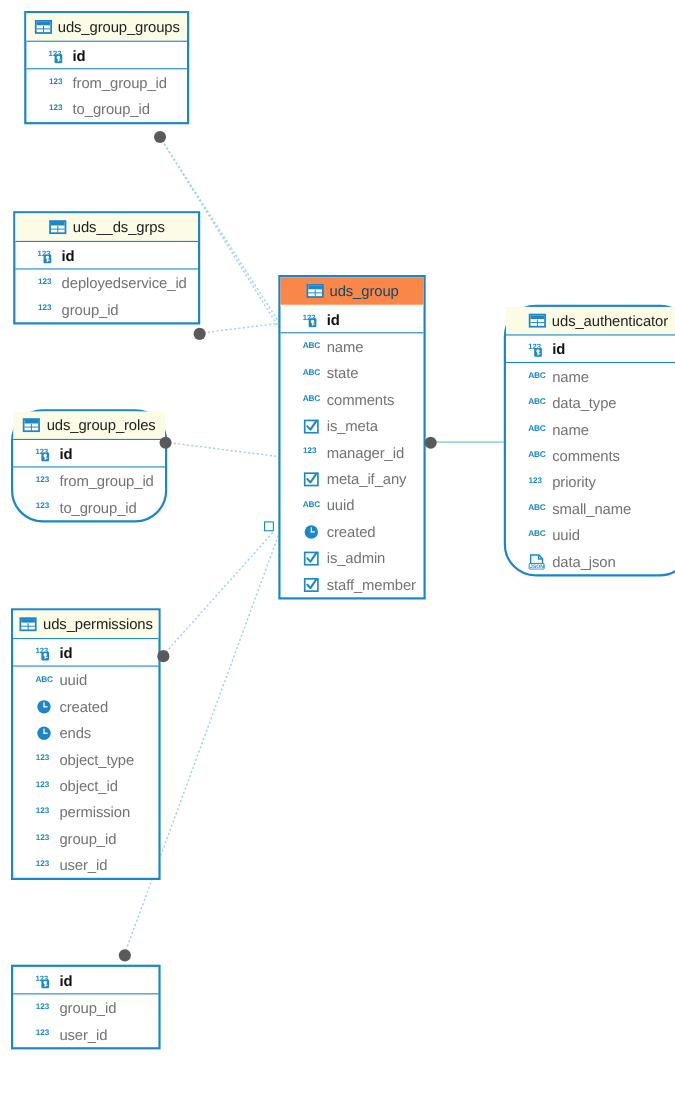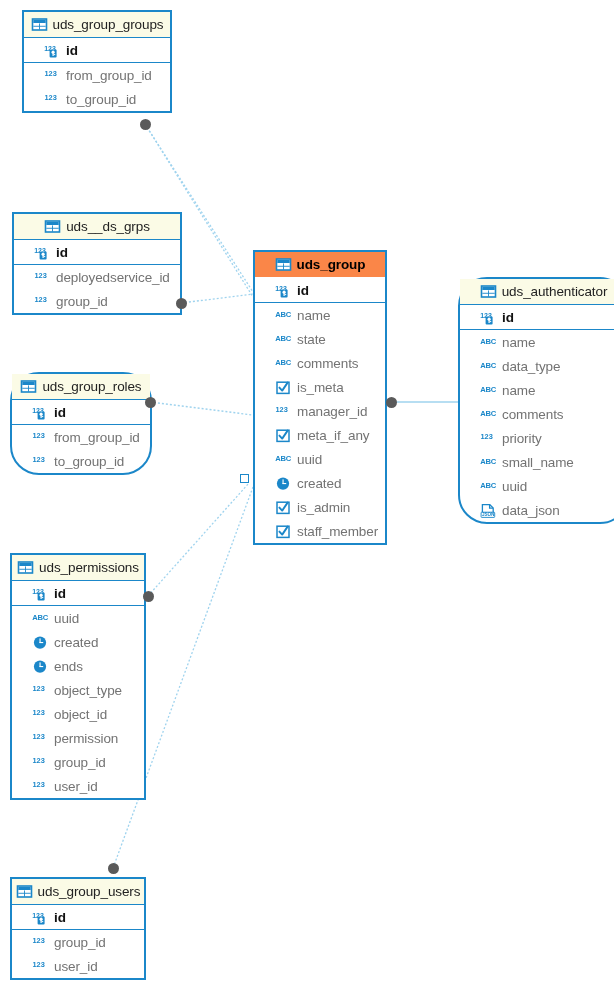--- a/index.html
+++ b/index.html
@@ -53,22 +53,21 @@
     background: #fa8648;
     border-bottom: 1px solid #ffffff;
   }
   .tbl-title {
     font-size: 13.5px;
     color: #222222;
     white-space: nowrap;
     letter-spacing: -0.1px;
   }
   .table-node.selected .tbl-title {
-    color: #000000;
-    font-weight: bold;
+    color: #0c4a6e;
   }
 
   .pk-section {
     border-bottom: 1px solid #1b87c9;
   }
 
   .col-row {
     height: 24px;
     display: flex;
     align-items: center;
@@ -155,21 +154,21 @@
           <span class="col-name">from_group_id</span>
         </div>
         <div class="col-row">
           <svg class="ic" viewBox="0 0 17 15" xmlns="http://www.w3.org/2000/svg">
             <text x="0.5" y="8.2" font-family="Liberation Sans, sans-serif" font-size="7.4" fill="#1b87c9" font-weight="bold">123</text>
           </svg>
           <span class="col-name">to_group_id</span>
         </div>
       </div>
     </div>
-    <div class="table-node" style="left: 12px; top: 192px; width: 170px; margin-top: 20px;">
+    <div class="table-node" style="left: 12px; top: 192px; width: 170px;">
       <div class="tbl-header">
         <svg class="ic" viewBox="0 0 17 15" xmlns="http://www.w3.org/2000/svg">
           <rect x="1.5" y="2" width="14" height="11" fill="#ffffff" stroke="#1b87c9" stroke-width="1.6"></rect>
           <rect x="2.3" y="2.8" width="12.4" height="3.2" fill="#1b87c9"></rect>
           <rect x="8.1" y="6.4" width="0.9" height="6.2" fill="#1b87c9"></rect>
           <rect x="2.3" y="8.8" width="12.4" height="0.9" fill="#1b87c9"></rect>
         </svg>
         <span class="tbl-title">uds__ds_grps</span>
       </div>
       <div class="pk-section">
@@ -307,29 +306,20 @@
         </div>
         <div class="col-row">
           <svg class="ic" viewBox="0 0 17 15" xmlns="http://www.w3.org/2000/svg">
             <text x="0.5" y="8.2" font-family="Liberation Sans, sans-serif" font-size="7.4" fill="#1b87c9" font-weight="bold">123</text>
           </svg>
           <span class="col-name">user_id</span>
         </div>
       </div>
     </div>
     <div class="table-node" style="left: 10px; top: 877px; width: 136px;">
-      <div class="tbl-header">
-        <svg class="ic" viewBox="0 0 17 15" xmlns="http://www.w3.org/2000/svg">
-          <rect x="1.5" y="2" width="14" height="11" fill="#ffffff" stroke="#1b87c9" stroke-width="1.6"></rect>
-          <rect x="2.3" y="2.8" width="12.4" height="3.2" fill="#1b87c9"></rect>
-          <rect x="8.1" y="6.4" width="0.9" height="6.2" fill="#1b87c9"></rect>
-          <rect x="2.3" y="8.8" width="12.4" height="0.9" fill="#1b87c9"></rect>
-        </svg>
-        <span class="tbl-title">uds_group_users</span>
-      </div>
       <div class="pk-section">
         <div class="col-row pk">
           <svg class="ic" viewBox="0 0 17 15" xmlns="http://www.w3.org/2000/svg">
             <text x="0.2" y="7.6" font-family="Liberation Sans, sans-serif" font-size="7" fill="#1b87c9" font-weight="bold">123</text>
             <rect x="5.6" y="6.4" width="7" height="8" rx="1" fill="#1b87c9"></rect>
             <circle cx="9.1" cy="9.2" r="1.6" fill="#ffffff"></circle>
             <rect x="8.5" y="9.6" width="1.2" height="3.4" fill="#ffffff"></rect>
             <rect x="9.7" y="11.1" width="1.5" height="1" fill="#ffffff"></rect>
           </svg>
           <span class="col-name">id</span>

